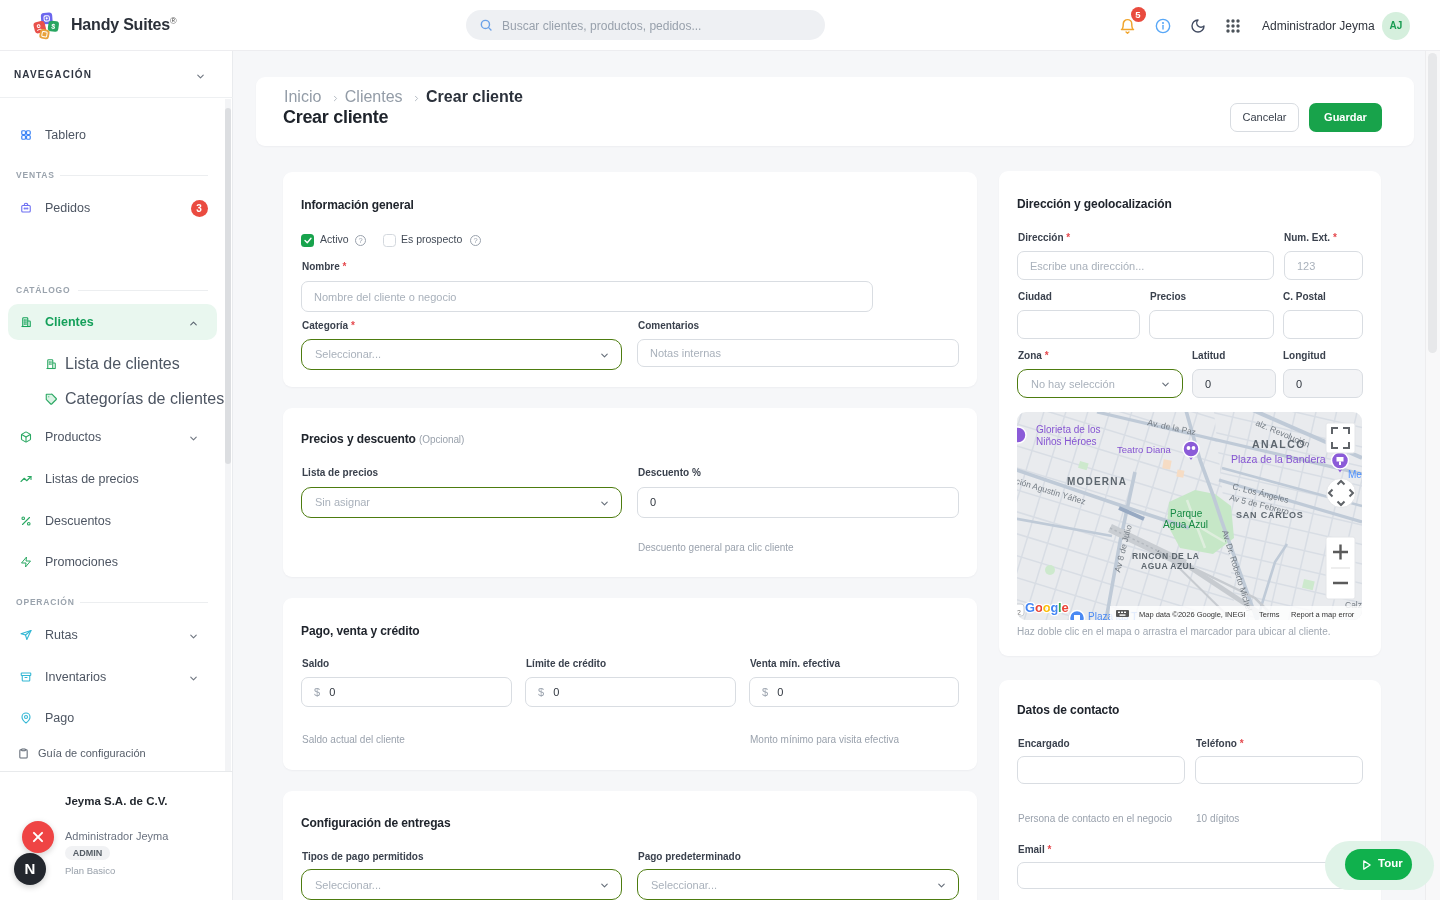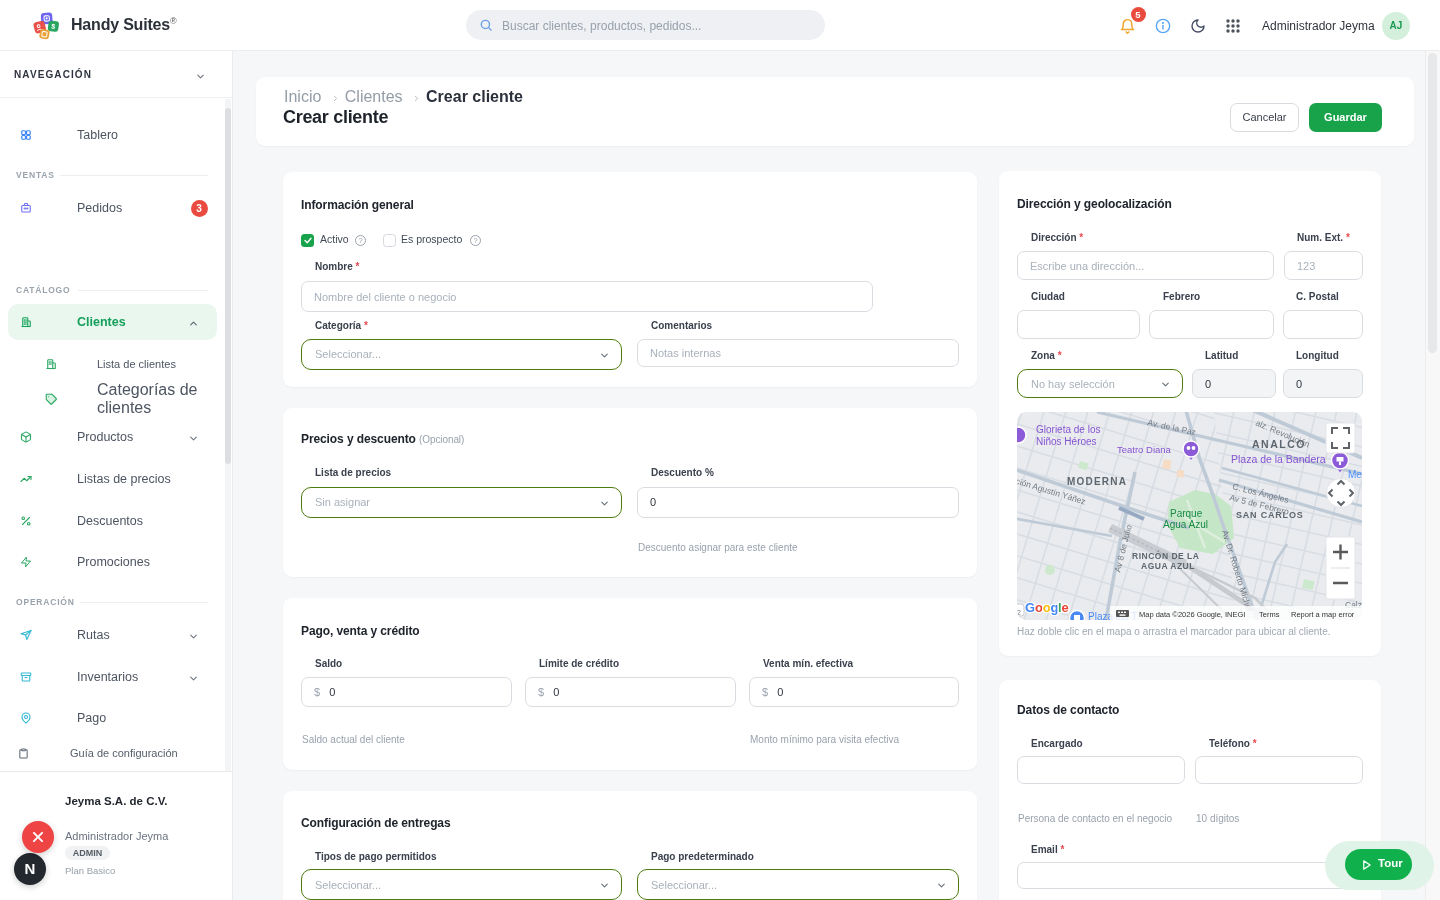--- a/index.html
+++ b/index.html
@@ -3,30 +3,30 @@
 <meta charset="utf-8">
 <style>
 * { margin:0; padding:0; box-sizing:border-box; }
 html,body { width:1440px; height:900px; overflow:hidden; font-family:"Liberation Sans",sans-serif; background:#f6f7f9; }
 .abs { position:absolute; }
 #header { position:absolute; left:0; top:0; width:1440px; height:51px; background:#fff; border-bottom:1px solid #ededf0; z-index:30; }
 #sidebar { position:absolute; left:0; top:51px; width:233px; height:849px; background:#fff; border-right:1px solid #e9ebee; z-index:20; }
 #main { position:absolute; left:234px; top:51px; width:1206px; height:849px; background:#f6f7f9; }
 .card { position:absolute; background:#fff; border-radius:9px; box-shadow:0 1px 2px rgba(25,33,50,0.04); }
 .ctitle { font-size:12px; font-weight:bold; color:#20252d; letter-spacing:-0.1px; }
-.lbl { position:absolute; font-size:10px; font-weight:bold; color:#3a414d;margin-left:13px; }
+.lbl { position:absolute; font-size:10px; font-weight:bold; color:#3a414d; }
 .lbl .req { color:#e5484d; font-weight:bold; }
 .inp { position:absolute; background:#fff; border:1px solid #d9dde2; border-radius:7px; font-size:11px; color:#a9b1bb; display:flex; align-items:center; padding-left:12px; }
 .sel { position:absolute; background:#fff; border:1px solid #4d7c0f; border-radius:10px; font-size:11px; color:#a9b1bb; display:flex; align-items:center; padding-left:13px; }
 .sel svg { position:absolute; right:11px; top:50%; margin-top:-4.5px; }
 .hint { position:absolute; font-size:10px; color:#9aa2ad; }
 .val { color:#2f353e; }
 .nav-item { position:absolute; left:0; width:225px; height:24px; }
 .nav-item .ico { position:absolute; left:20px; top:50%; margin-top:-6px; width:12px; height:12px; }
-.nav-item .txt { position:absolute; left:45px; top:50%; transform:translateY(-50%); font-size:12.5px; color:#4d5562;margin-left:32px; }
+.nav-item .txt { position:absolute; left:45px; top:50%; transform:translateY(-50%); font-size:12.5px; color:#4d5562; }
 .nav-sec { position:absolute; left:16px; font-size:8.5px; font-weight:bold; color:#9aa3ad; letter-spacing:0.8px; }
 .nav-sec .line { position:absolute; top:5px; height:1px; background:#eceef0; }
 .chev { position:absolute; right:26px; top:50%; margin-top:-4px; }
 </style>
 </head>
 <body>
 
 <div id="header">
 
   <svg class="abs" style="left:32px;top:10px" width="28" height="30" viewBox="0 0 32 34">
@@ -145,21 +145,21 @@
   <div class="nav-item" style="top:301px">
     <svg class="ico" style="left:45px" viewBox="0 0 24 24" fill="none" stroke="#2ba863" stroke-width="2.2">
         <path d="M3 21h18"></path>
         <path d="M5.5 21V5a1.5 1.5 0 0 1 1.5-1.5h7A1.5 1.5 0 0 1 15.5 5v16"></path>
         <path d="M15.5 10h3.5a1.5 1.5 0 0 1 1.5 1.5V21"></path>
         <circle cx="9" cy="8" r="0.6" fill="#2ba863"></circle>
         <circle cx="12" cy="8" r="0.6" fill="#2ba863"></circle>
         <circle cx="9" cy="12" r="0.6" fill="#2ba863"></circle>
         <circle cx="12" cy="12" r="0.6" fill="#2ba863"></circle>
       </svg>
-    <div class="txt" style="left:65px;font-size:11px">Lista de clientes</div>
+    <div class="txt" style="left:65px;font-size:16px">Lista de clientes</div>
   </div>
   <div class="nav-item" style="top:336px">
     <svg class="ico" style="left:45px" viewBox="0 0 24 24" fill="#daf2e4" stroke="#2ba863" stroke-width="2.2">
         <path d="M12.6 2.6H3a.5.5 0 0 0-.5.5v9.6a1 1 0 0 0 .3.7l8.6 8.6a1.4 1.4 0 0 0 2 0l9-9a1.4 1.4 0 0 0 0-2l-8.6-8.6a1 1 0 0 0-.7-.3Z"></path>
         <circle cx="7.5" cy="7.5" r="1.1" fill="#2ba863" stroke="none"></circle>
       </svg>
     <div class="txt" style="left:65px;font-size:16px">Categorías de clientes</div>
   </div>
 
   <div class="nav-item" style="top:374px">
@@ -292,21 +292,21 @@
 <div class="card" style="left:283px;top:408px;width:694px;height:169px">
   <div class="ctitle abs" style="left:18px;top:24px">Precios y descuento <span style="font-weight:normal;font-size:10px;color:#9aa2ac">(Opcional)</span></div>
   <div class="lbl" style="left:19px;top:59px">Lista de precios</div>
   <div class="sel" style="left:18px;top:78.5px;width:321px;height:31px">Sin asignar
     <svg width="11" height="11" viewBox="0 0 24 24" fill="none" stroke="#666e79" stroke-width="2.4" stroke-linecap="round" stroke-linejoin="round">
         <polyline points="6 9 12 15 18 9"></polyline>
       </svg>
   </div>
   <div class="lbl" style="left:355px;top:59px">Descuento %</div>
   <div class="inp val" style="left:354px;top:78.5px;width:322px;height:31px;color:#2f353e">0</div>
-  <div class="hint" style="left:355px;top:134px">Descuento asignar para este cliente</div>
+  <div class="hint" style="left:355px;top:134px">Descuento general para clic cliente</div>
 </div>
 
 <div class="card" style="left:283px;top:598px;width:694px;height:172px">
   <div class="ctitle abs" style="left:18px;top:26px">Pago, venta y crédito</div>
   <div class="lbl" style="left:19px;top:60px">Saldo</div>
   <div class="lbl" style="left:243px;top:60px">Límite de crédito</div>
   <div class="lbl" style="left:467px;top:60px">Venta mín. efectiva</div>
   <div class="inp" style="left:18px;top:79px;width:211px;height:30px">
       <span style="color:#9aa2ad">$</span>
       <span class="val" style="margin-left:9px">0</span>
@@ -340,21 +340,21 @@
 </div>
 
 <div class="card" style="left:999px;top:171px;width:382px;height:485px">
   <div class="ctitle abs" style="left:18px;top:26px">Dirección y geolocalización</div>
   <div class="lbl" style="left:19px;top:61px">Dirección <span class="req">*</span></div>
   <div class="inp" style="left:18px;top:80px;width:257px;height:29px">Escribe una dirección...</div>
   <div class="lbl" style="left:285px;top:61px">Num. Ext. <span class="req">*</span></div>
   <div class="inp" style="left:285px;top:80px;width:79px;height:29px">123</div>
   <div class="lbl" style="left:19px;top:120px">Ciudad</div>
   <div class="inp" style="left:18px;top:139px;width:123px;height:29px"></div>
-  <div class="lbl" style="left:151px;top:120px">Febrero</div>
+  <div class="lbl" style="left:151px;top:120px">Precios</div>
   <div class="inp" style="left:150px;top:139px;width:125px;height:29px"></div>
   <div class="lbl" style="left:284px;top:120px">C. Postal</div>
   <div class="inp" style="left:284px;top:139px;width:80px;height:29px"></div>
   <div class="lbl" style="left:19px;top:179px">Zona <span class="req">*</span></div>
   <div class="sel" style="left:18px;top:198px;width:166px;height:29px">No hay selección
     <svg width="11" height="11" viewBox="0 0 24 24" fill="none" stroke="#666e79" stroke-width="2.4" stroke-linecap="round" stroke-linejoin="round">
         <polyline points="6 9 12 15 18 9"></polyline>
       </svg>
   </div>
   <div class="lbl" style="left:193px;top:179px">Latitud</div>

